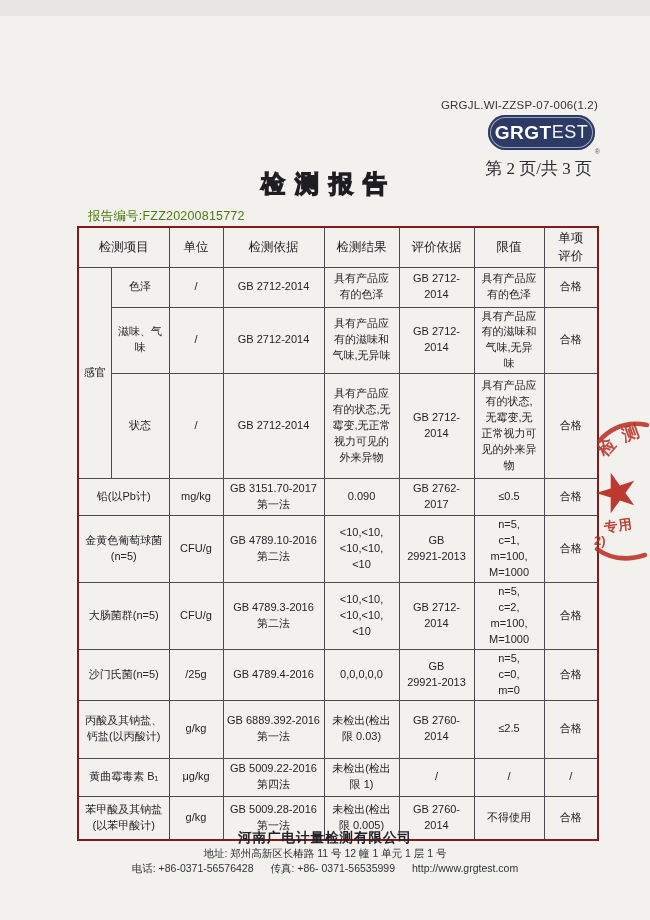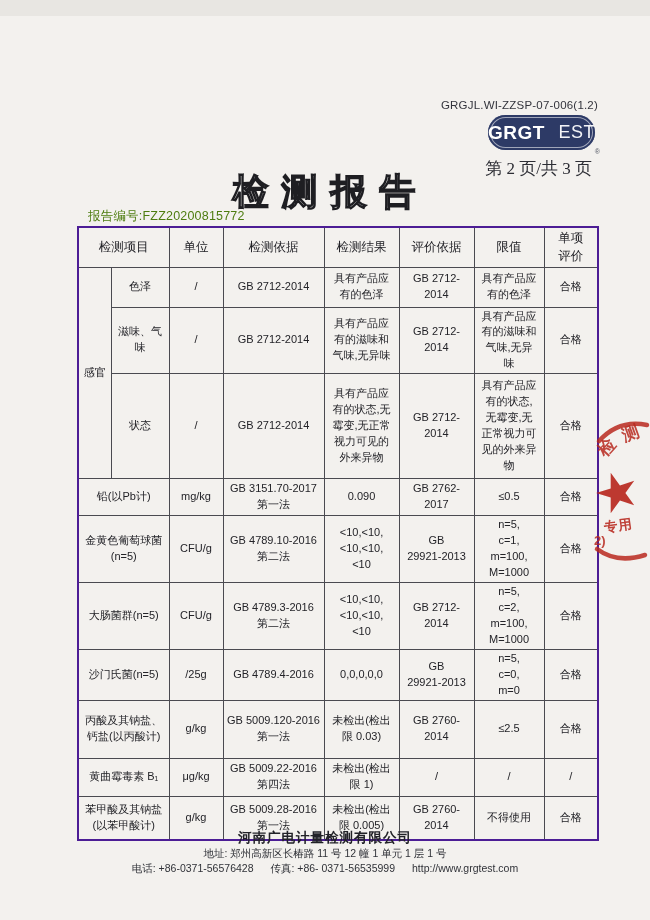--- a/index.html
+++ b/index.html
@@ -12,53 +12,53 @@
   }
   
   .doc-code {
     position:absolute; top:83px; right:52px;
     font-size:11.5px; letter-spacing:0.2px; color:#33343c;
   }
   .logo-wrap { position:absolute; top:99px; right:52px; width:110px; height:40px; }
   .logo-pill {
     position:absolute; top:0; left:0; width:107px; height:35px;
     background:#2d3a66; border-radius:17.5px;
-    display:flex; align-items:center; justify-content:space-between;
+    display:flex; align-items:center; justify-content:center;
     box-shadow:inset 0 0 0 2px #2d3a66, inset 0 0 0 3px rgba(255,255,255,.55);
   }
   .logo-bold { color:#ffffff; font-weight:700; font-size:19px; letter-spacing:0.5px; }
   .logo-light { color:#f2f3f7; font-weight:400; font-size:18px; letter-spacing:0.5px; }
   .logo-reg {
     position:absolute; right:-2px; bottom:0px; font-size:7px; color:#555a66;
   }
   .page-indicator {
     position:absolute; top:141px; right:58px;
     font-size:17px; color:#2c2d34;
     font-family:"Liberation Serif","DejaVu Serif",serif;
   }
   
   .report-title {
     position:absolute; top:152px; left:0; width:100%;
     text-align:center;
     font-family:"Liberation Serif","DejaVu Serif",serif;
-    font-size:36px; font-weight:700; letter-spacing:2px;
+    font-size:24px; font-weight:700; letter-spacing:2px;
     color:#fbfbf9;
     -webkit-text-stroke:1.3px #1e1e22;
     text-stroke:1.3px #1e1e22;
   }
   .report-no {
     position:absolute; top:192px; left:88px;
     font-size:12.5px; color:#4d7c0f; letter-spacing:0.2px;
   }
   
   table.report {
     position:absolute; top:210px; left:77px;
     width:520px; border-collapse:collapse; table-layout:fixed;
     font-size:11px; line-height:1.45; color:#232328;
-    border:2px solid #4c1d95;
+    border:2px solid #7f1d1d;
   }
   table.report th, table.report td {
     border:1px solid #4a4a50;
     text-align:center; vertical-align:middle;
     padding:1px 2px;
     white-space:pre-line;
     overflow:hidden;
   }
   table.report th { font-weight:400; font-size:12.5px; }
   tr.h-head  { height:40px; }
@@ -239,21 +239,21 @@
 29921-2013</td>
       <td>n=5,
 c=0,
 m=0</td>
       <td>合格</td>
     </tr>
     <tr class="h-r7">
       <td colspan="2">丙酸及其钠盐、
 钙盐(以丙酸计)</td>
       <td>g/kg</td>
-      <td>GB 5009.120-2016
+      <td>GB 6889.392-2016
 第一法</td>
       <td>未检出(检出
 限 0.03)</td>
       <td>GB 2760-2014</td>
       <td>≤2.5</td>
       <td>合格</td>
     </tr>
     <tr class="h-r8">
       <td colspan="2">黄曲霉毒素 B₁</td>
       <td>μg/kg</td>

